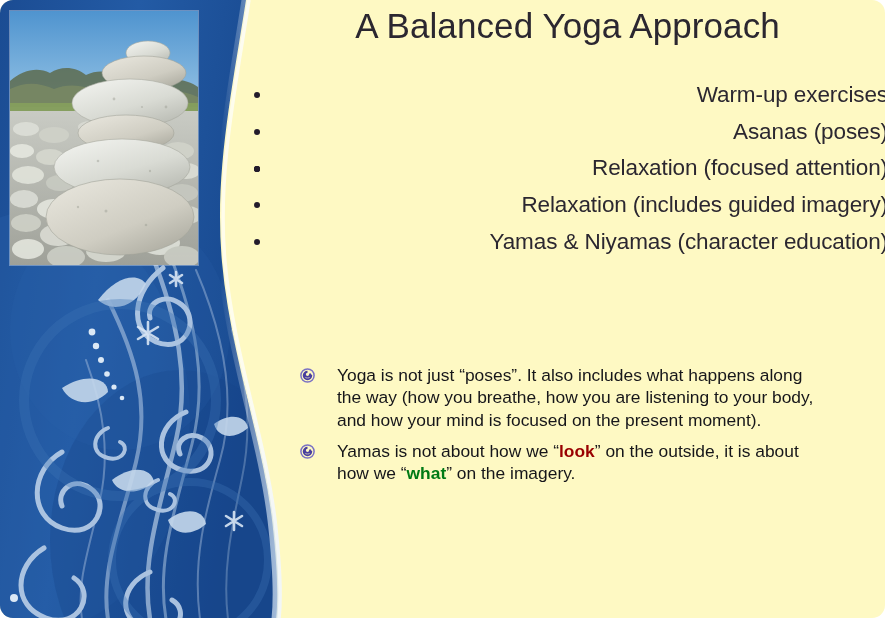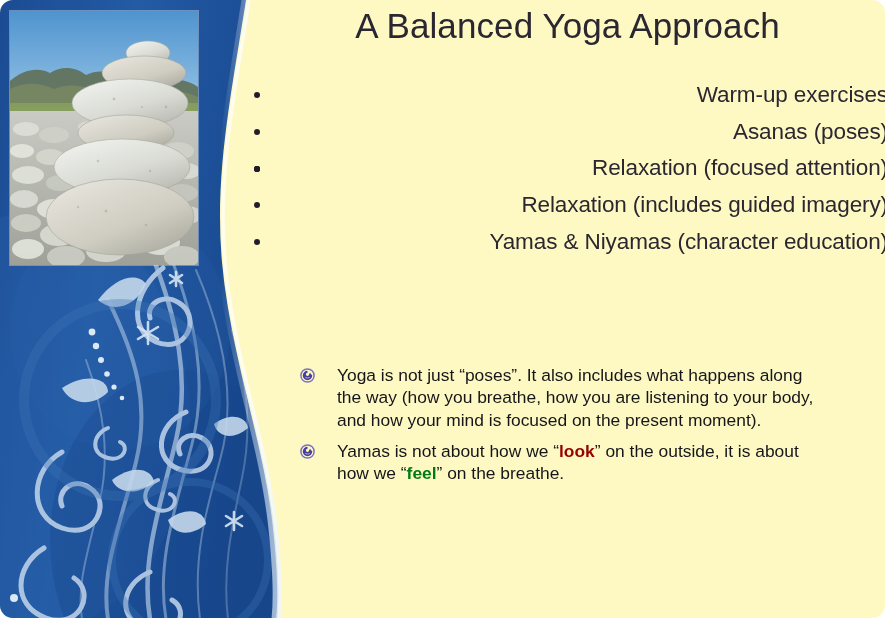--- a/index.html
+++ b/index.html
@@ -306,18 +306,18 @@
 
 
     <li>
       <span class="swirl">
         <svg width="15" height="15" viewBox="0 0 15 15" xmlns="http://www.w3.org/2000/svg">
           <circle cx="7.5" cy="7.5" r="6.6" fill="none" stroke="#7b72c4" stroke-width="1.5"></circle>
           <path d="M11.3,7.5 A3.8,3.8 0 1 1 7.5,3.7 A2.6,2.6 0 1 0 10.1,6.3" fill="none" stroke="#4a3f9e" stroke-width="1.9" stroke-linecap="round"></path>
         </svg>
       </span>
       <span>
-        <span>Yamas is not about how we “</span><span class="kw-look">look</span><span>” on the outside, it is about how we “</span><span class="kw-feel">feel</span><span>” on the breathe.</span>
+        <span>Yamas is not about how we “</span><span class="kw-look">look</span><span>” on the outside, it is about how we “</span><span class="kw-feel">what</span><span>” on the imagery.</span>
       </span>
     </li>
   </ul>
 
 </div>
 
 </body></html>

